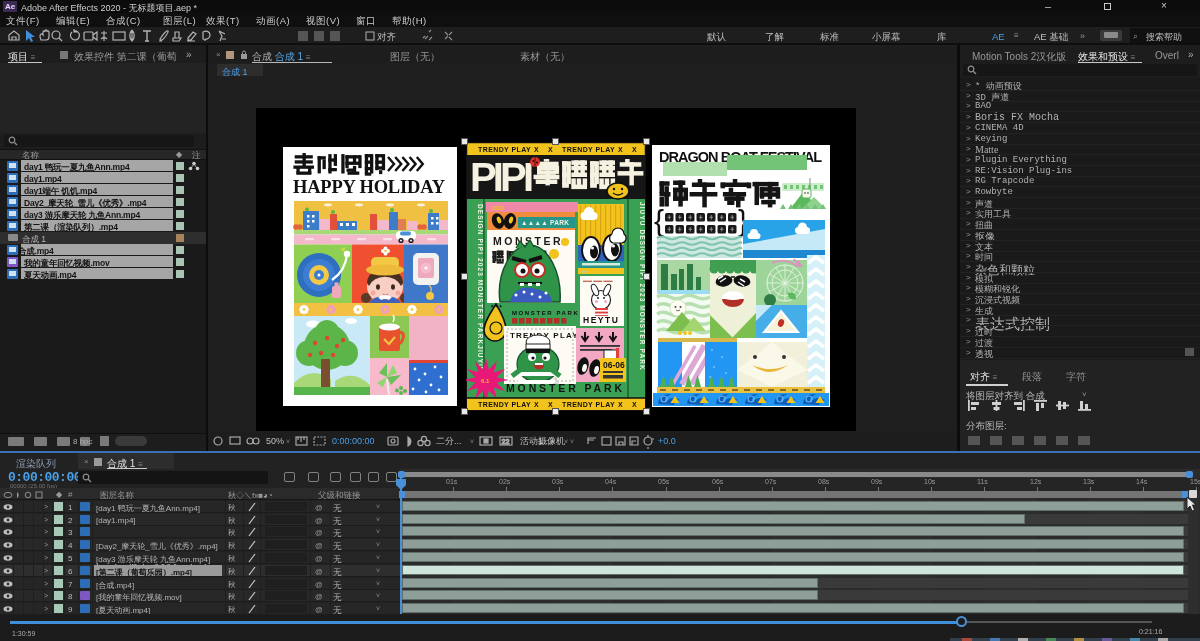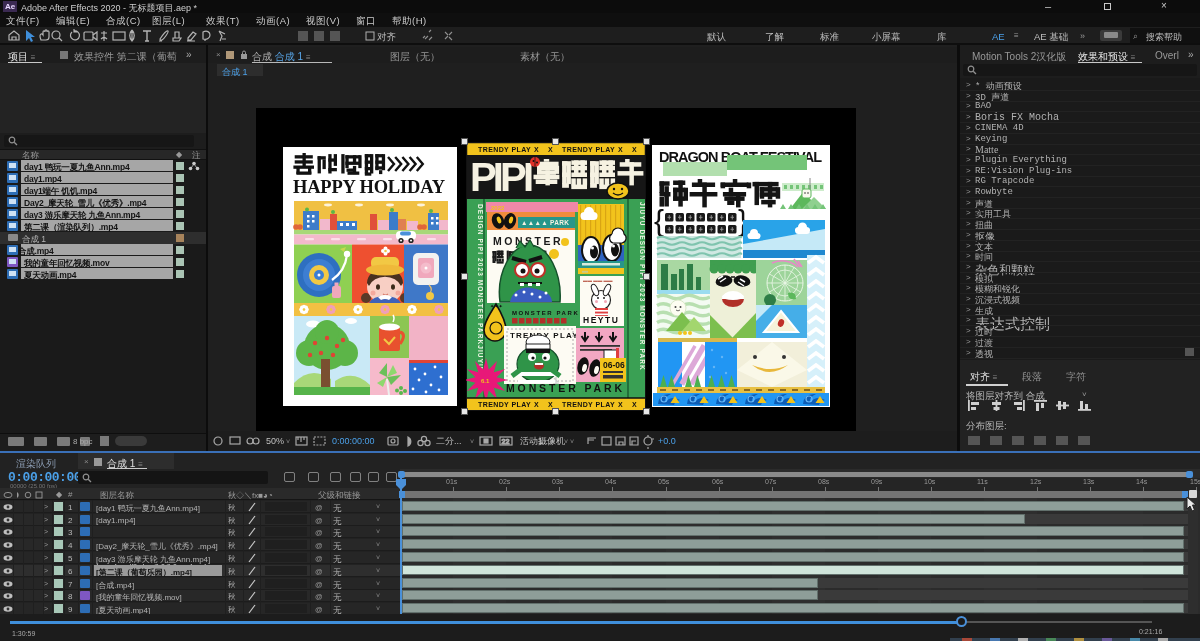--- a/index.html
+++ b/index.html
@@ -10,21 +10,21 @@
 <div class="a" style="left:0;top:0;width:1200px;height:13px;background:#0c0c0c"></div>
 <div class="a" style="left:3px;top:1px;width:14px;height:11px;background:#3b2a52;color:#e9d9ff;font-size:8px;font-weight:bold;text-align:center;line-height:11px">Ae</div>
 <div class="a tx" style="left:21px;top:2px;font-size:9px;color:#cfcfcf">Adobe After Effects 2020 - 无标题项目.aep *</div>
 <div class="a tx" style="left:1045px;top:0px;font-size:11px;color:#c8c8c8">–</div>
 <div class="a" style="left:1104px;top:3px;width:7px;height:7px;border:1px solid #c8c8c8"></div>
 <div class="a tx" style="left:1161px;top:0px;font-size:10px;color:#c8c8c8">×</div>
 <div class="a" style="left:0;top:13px;width:1200px;height:14px;background:#0f0f0f"></div>
 <div class="a tx" style="left:6px;top:15px;font-size:9.5px;color:#cccccc;letter-spacing:0.5px">文件(F)</div>
 <div class="a tx" style="left:56px;top:15px;font-size:9.5px;color:#cccccc;letter-spacing:0.5px">编辑(E)</div>
 <div class="a tx" style="left:106px;top:15px;font-size:9.5px;color:#cccccc;letter-spacing:0.5px">合成(C)</div>
-<div class="a tx" style="left:152px;top:15px;font-size:9.5px;color:#cccccc;letter-spacing:0.5px">图层(L)</div>
+<div class="a tx" style="left:163px;top:15px;font-size:9.5px;color:#cccccc;letter-spacing:0.5px">图层(L)</div>
 <div class="a tx" style="left:206px;top:15px;font-size:9.5px;color:#cccccc;letter-spacing:0.5px">效果(T)</div>
 <div class="a tx" style="left:256px;top:15px;font-size:9.5px;color:#cccccc;letter-spacing:0.5px">动画(A)</div>
 <div class="a tx" style="left:306px;top:15px;font-size:9.5px;color:#cccccc;letter-spacing:0.5px">视图(V)</div>
 <div class="a tx" style="left:356px;top:15px;font-size:9.5px;color:#cccccc;letter-spacing:0.5px">窗口</div>
 <div class="a tx" style="left:392px;top:15px;font-size:9.5px;color:#cccccc;letter-spacing:0.5px">帮助(H)</div>
 <div class="a" style="left:0;top:27px;width:1200px;height:18px;background:#1e1e1e;border-bottom:2px solid #0e0e0e"></div>
 <svg class="a" style="left:0;top:27px" width="470" height="18" viewBox="0 0 470 18">
 <g stroke="#b4b4b4" fill="none" stroke-width="1.2">
 <path d="M9 13 V8 L14 4 L19 8 V13 Z M12 13 v-3 h4 v3"></path>
 </g>

